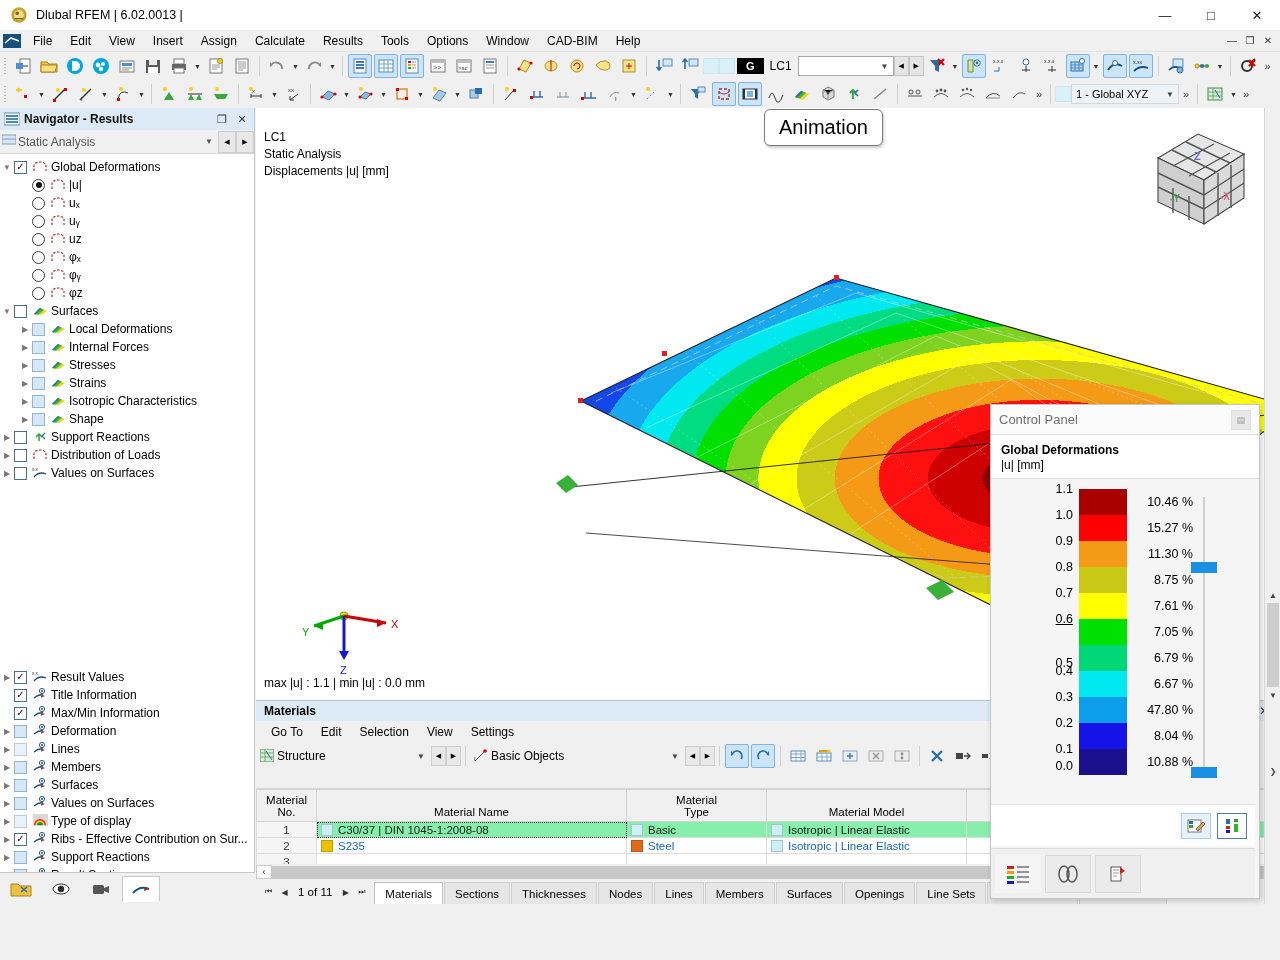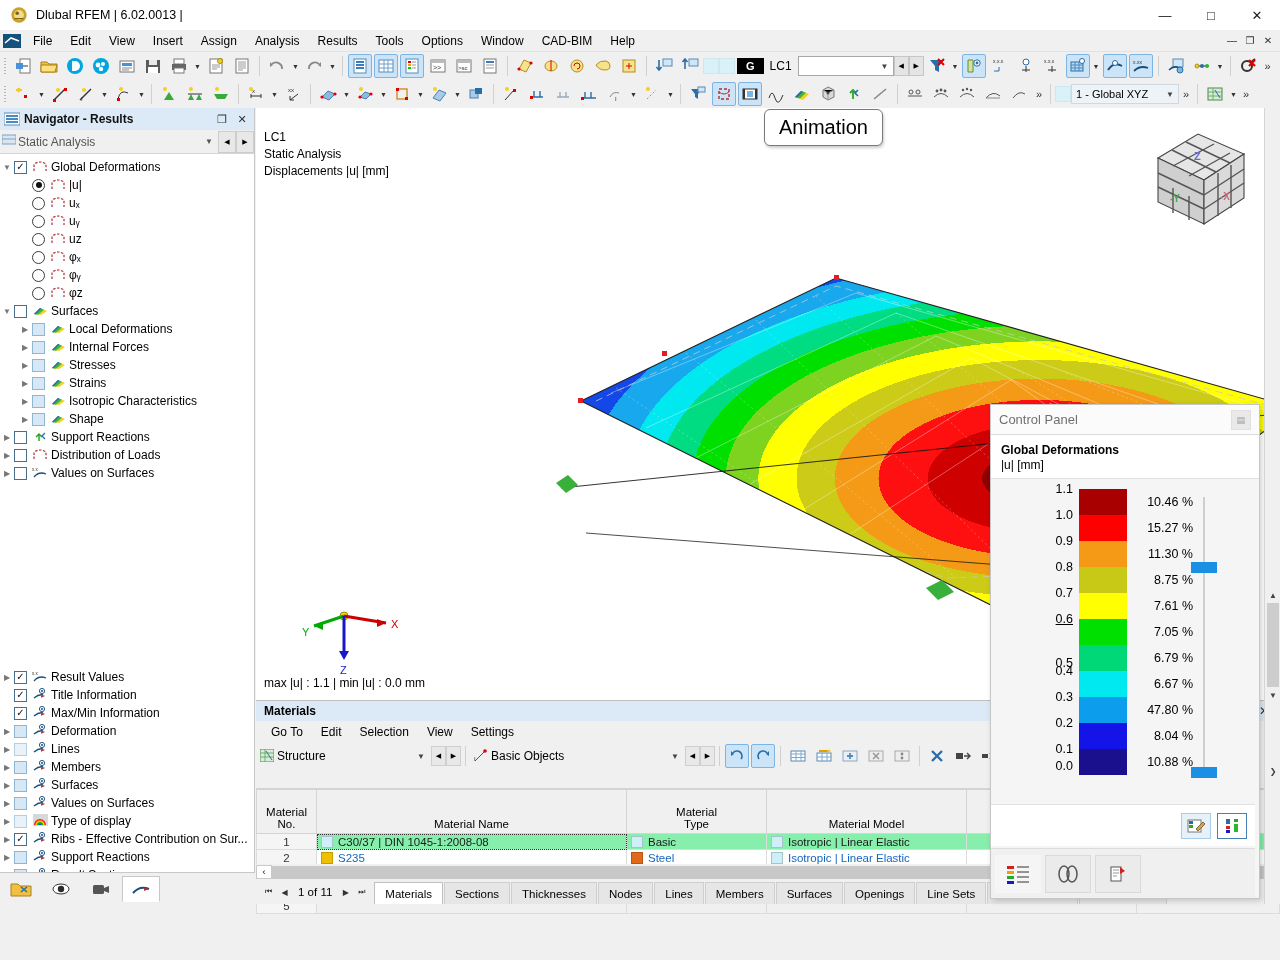--- a/index.html
+++ b/index.html
@@ -168,21 +168,21 @@
   .tp-combo .cv { font-size:12px; }
   .tp-combo .cd { width:18px; text-align:center; font-size:8px; color:#444; }
   .tp-spin { display:flex; }
   .tp-spin span { width:15px; height:20px; background:#e8e8e8; border:1px solid #cfcfcf;
                   display:flex; align-items:center; justify-content:center; font-size:7px; }
 
   .grid { position:absolute; left:0; top:80px; width:1024px; height:106px; background:#fff; }
   .grid-headband { height:8px; background:#f0f0f0; border-bottom:1px solid #d4d4d4; }
   table.mtbl { border-collapse:collapse; width:100%; table-layout:fixed; }
   table.mtbl th { background:#f0f0f0; border:1px solid #d4d4d4; font-weight:normal;
-                  font-size:11.5px; height:44px; vertical-align:bottom; padding-bottom:3px; }
+                  font-size:11.5px; height:32px; vertical-align:bottom; padding-bottom:3px; }
   table.mtbl td { border:1px solid #dcdcdc; height:16px; font-size:11.5px; padding:0 4px;
                   white-space:nowrap; overflow:hidden; }
   td.num { text-align:center; color:#333; background:#f5f5f5; }
   tr.r1 td { background:#86efac; }
   tr.r1 td.num { background:#f5f5f5; }
   .cellsw { display:inline-block; width:12px; height:12px; vertical-align:-2px; margin-right:5px; }
   .selcell { outline:1px dotted #333; outline-offset:-1px; }
   .rightnum { text-align:right; }
 
   .pagerbar { position:absolute; left:0; bottom:24px; width:1024px; height:16px;
@@ -244,21 +244,21 @@
         <rect x="0" y="0" width="18" height="14" fill="#14517d"></rect>
         <path d="M2 9 L8 4 L16 7" stroke="#fff" stroke-width="1.6" fill="none"></path>
       </svg>
     </span>
     <div id="menu-items" style="display:flex">
         <div class="mi">File</div>
         <div class="mi">Edit</div>
         <div class="mi">View</div>
         <div class="mi">Insert</div>
         <div class="mi">Assign</div>
-        <div class="mi">Analysis</div>
+        <div class="mi">Calculate</div>
         <div class="mi">Results</div>
         <div class="mi">Tools</div>
         <div class="mi">Options</div>
         <div class="mi">Window</div>
         <div class="mi">CAD-BIM</div>
         <div class="mi">Help</div>
       </div>
     <div class="menubar-right">
       <span>—</span>
       <span>❐</span>

